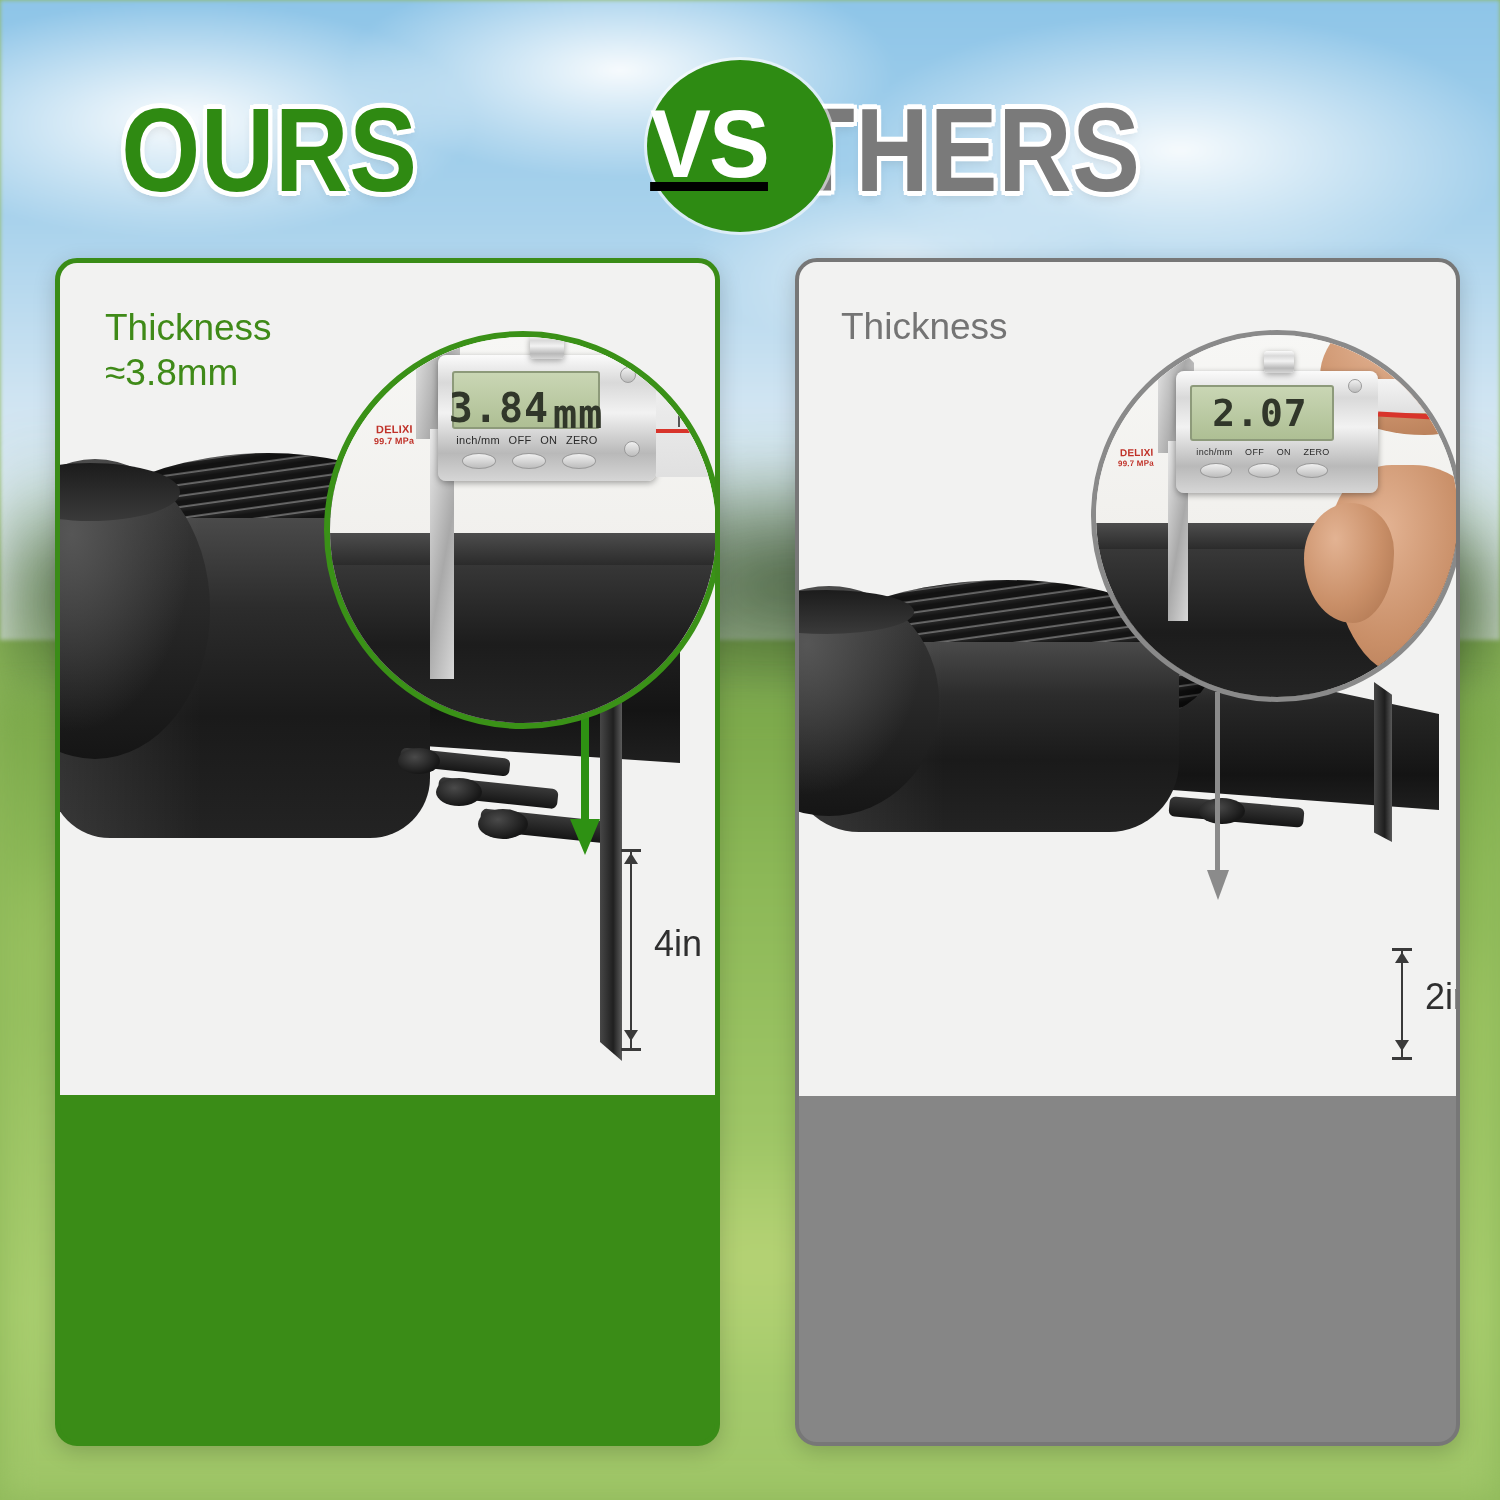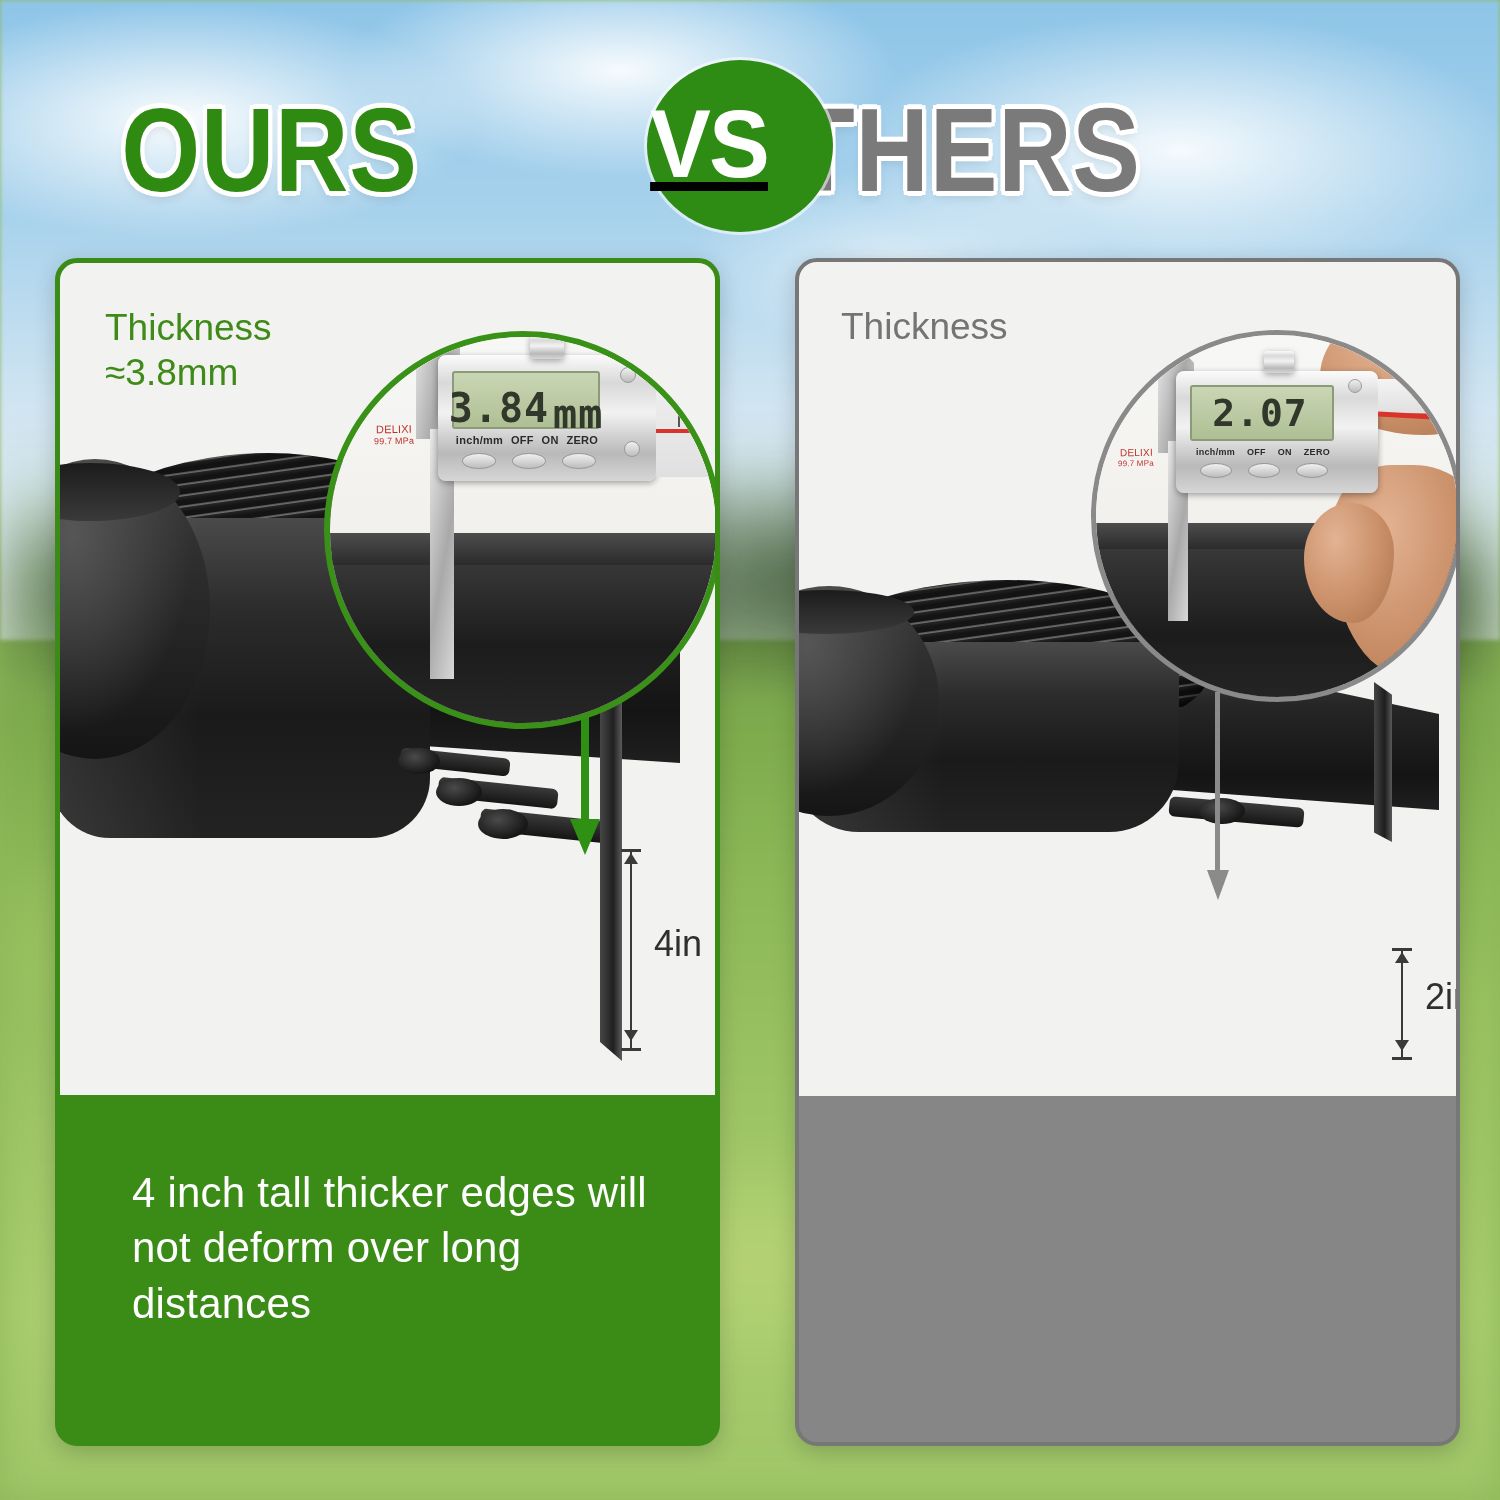--- a/index.html
+++ b/index.html
@@ -159,32 +159,32 @@
   }
   .cal-digits {
     font-family:"DejaVu Sans Mono", monospace;
     color:#31372a; font-weight:bold;
     letter-spacing:1px;
   }
   .cal-unit { font-size:.42em; margin-left:4px; align-self:flex-start; margin-top:.45em; }
   .cal-btnrow {
     position:absolute;
     display:flex; justify-content:space-around; align-items:center;
-    font-size:11px; font-weight:bold; color:#2a2a2a;
+    font-size:11px; font-weight:normal; color:#2a2a2a;
     letter-spacing:.3px;
     text-align:center;
   }
   .cal-btn {
     position:absolute; border-radius:50%;
     background:linear-gradient(180deg,#f0f0f0,#bdbdbd);
     border:1px solid #9a9a9a;
   }
   .cal-brand {
     position:absolute;
-    color:#c03229; font-weight:normal;
+    color:#c03229; font-weight:bold;
     letter-spacing:.2px;
     transform:rotate(-1deg);
   }
   .cal-jaw {
     position:absolute;
     background:linear-gradient(100deg,#e9e9e9,#a9a9a9 55%,#d8d8d8);
   }
   .cal-scale {
     position:absolute;
     background:linear-gradient(180deg,#f4f4f4,#e0e0e0);
@@ -378,21 +378,20 @@
         <div class="cal-btn" style="left:294px;top:104px;width:16px;height:16px;"></div>
 
         <div class="cal-scale" style="left:326px;top:10px;width:90px;height:130px;"></div>
         <div class="cal-redline" style="left:326px;top:92px;width:90px;height:4px;"></div>
         <div class="cal-tick" style="left:348px;top:76px;width:2px;height:14px;"></div>
         <div class="cal-num" style="left:340px;top:58px;">70</div>
       </div>
     </div>
   </div>
 
-  <div class="panel-caption">4 inch tall thicker edges will not deform over long distances</div>
 </div>
 
 <div class="panel panel-right">
 
   <div class="panel-top">
 
     <div class="thickness thickness-gray">
       <span class="t-word">Thickness</span>
     </div>
 

